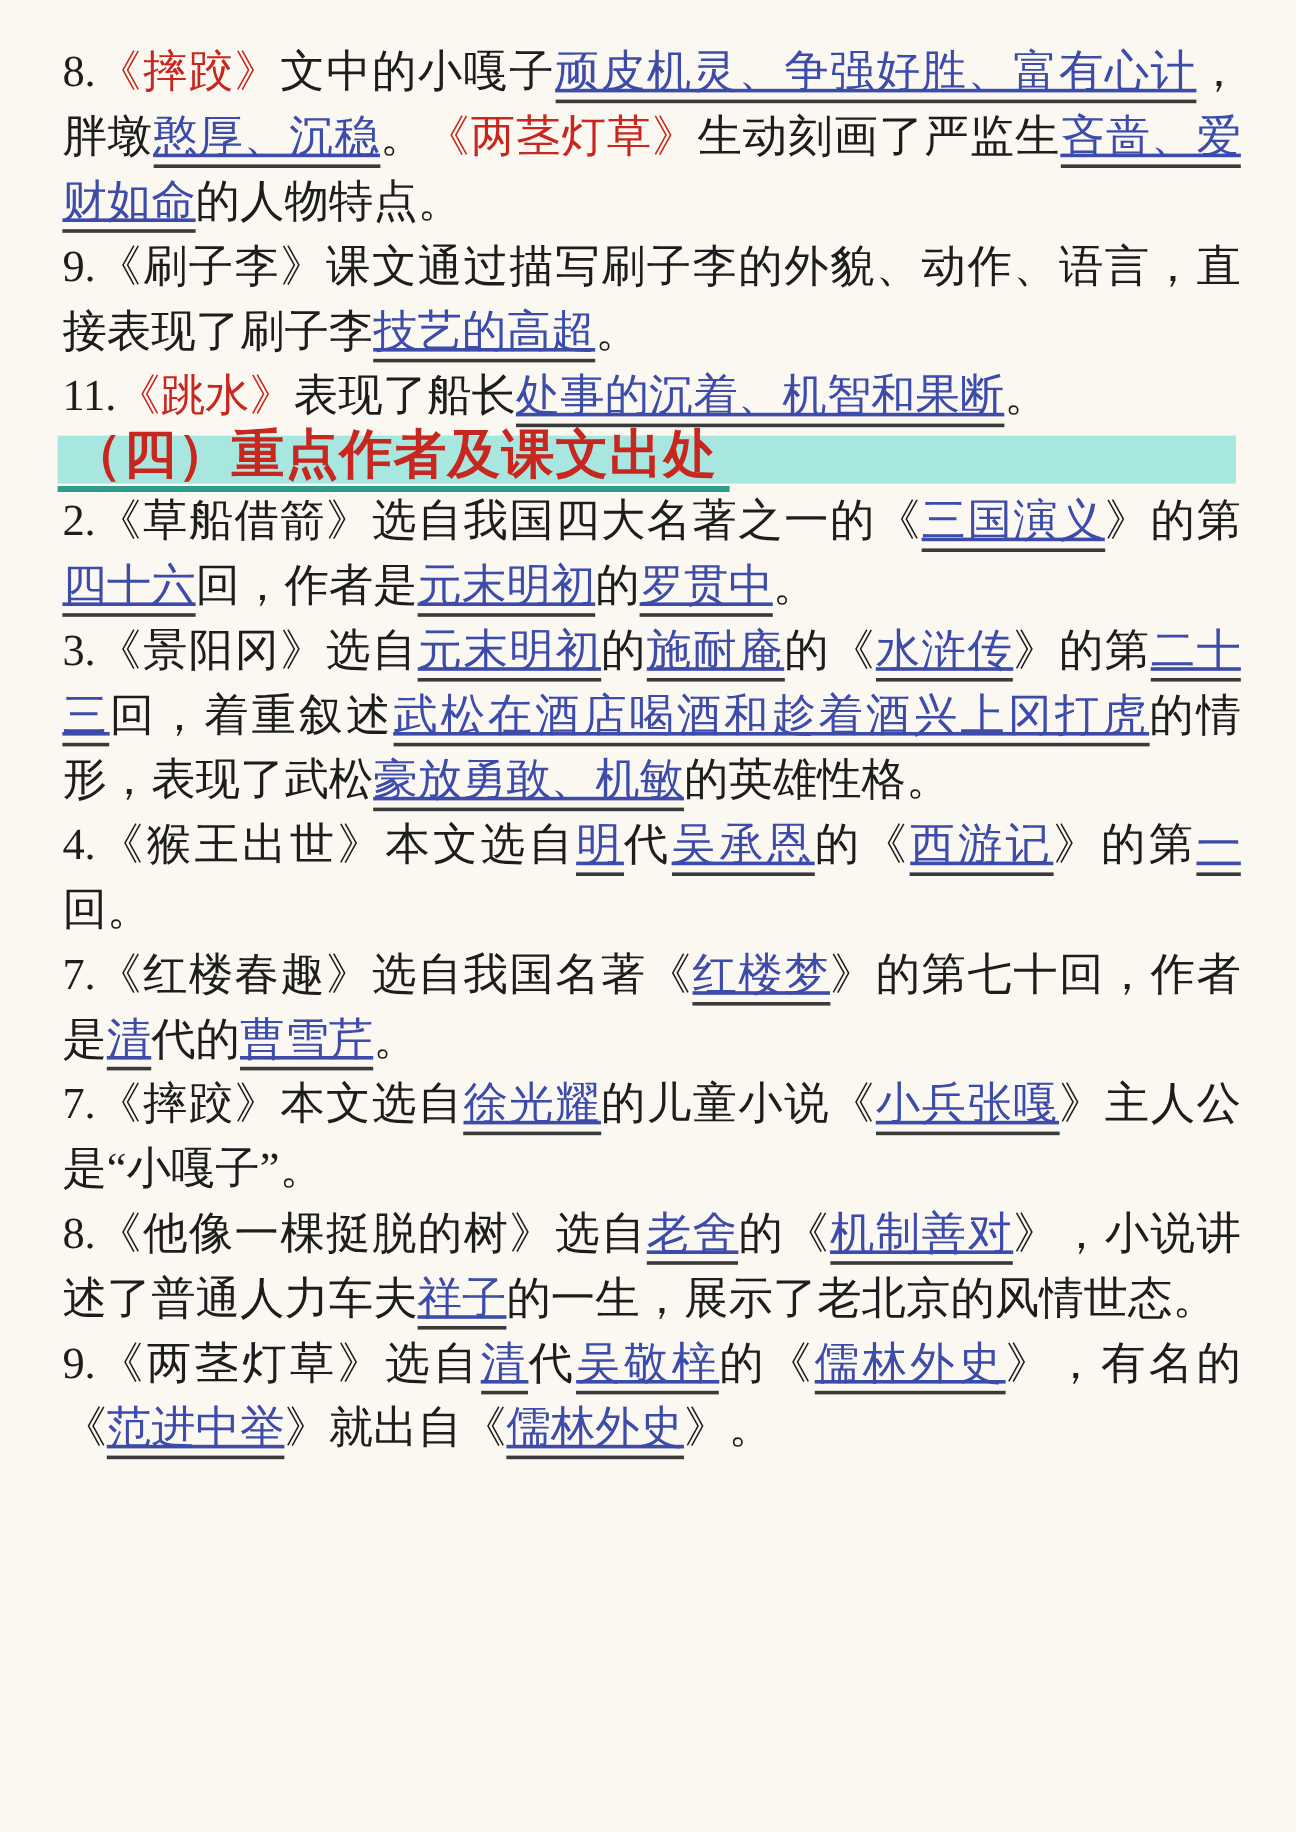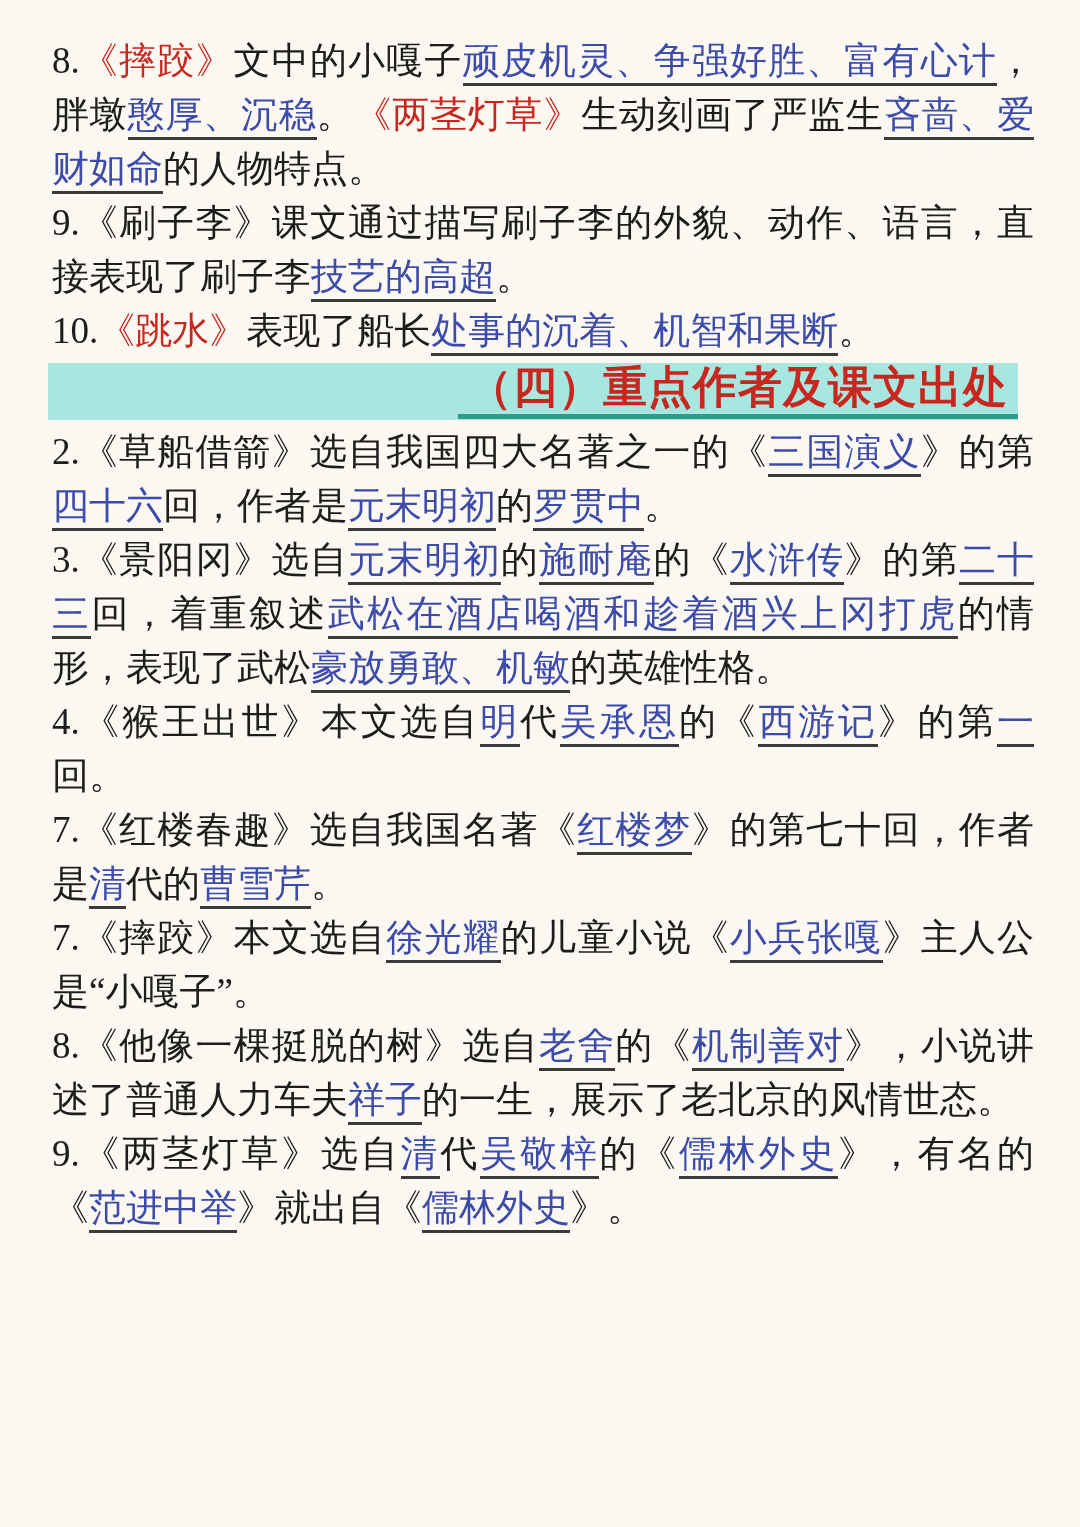--- a/index.html
+++ b/index.html
@@ -28,48 +28,49 @@
     text-align:justify;
   }
   p.item{margin:0;}
   .seg-n{color:var(--ink);}
   .seg-r{color:var(--red);}
   .seg-bp{color:var(--blue);}
   .seg-b{
     color:var(--blue);
     border-bottom:3px solid var(--underline);
     padding-bottom:2px;
+    text-decoration:underline;
   }
   .band{
     background:var(--band-bg);
-    margin:5px 16px 5px -4px;
-    height:57px;
+    margin:5px 4px 5px -4px;
+    height:40px;
     display:flex;
     align-items:center;
-    justify-content:flex-end;
+    justify-content:flex-start;
   }
   .band-title{
     color:var(--red);
     font-weight:bold;
     font-size:44px;
     line-height:46px;
     letter-spacing:1px;
     border-bottom:5px solid var(--band-underline);
     padding:0 10px 3px 10px;
   }
 </style>
 </head>
 <body>
 
 <div class="page">
 
   <div>
       <p class="item"><span class="seg-n">8.</span><span class="seg-r">《摔跤》</span><span class="seg-n">文中的小嘎子</span><span class="seg-b">顽皮机灵、争强好胜、富有心计</span><span class="seg-n">，胖墩</span><span class="seg-b">憨厚、沉稳</span><span class="seg-n">。</span><span class="seg-r">《两茎灯草》</span><span class="seg-n">生动刻画了严监生</span><span class="seg-b">吝啬、爱财如命</span><span class="seg-n">的人物特点。</span></p>
       <p class="item"><span class="seg-n">9.《刷子李》课文通过描写刷子李的外貌、动作、语言，直接表现了刷子李</span><span class="seg-b">技艺的高超</span><span class="seg-n">。</span></p>
-      <p class="item"><span class="seg-n">10.</span><span class="seg-r">《跳水》</span><span class="seg-n">表现了船长</span><span class="seg-b">处事的沉着、机智和果断</span><span class="seg-n">。</span></p>
+      <p class="item"><span class="seg-n">11.</span><span class="seg-r">《跳水》</span><span class="seg-n">表现了船长</span><span class="seg-b">处事的沉着、机智和果断</span><span class="seg-n">。</span></p>
     </div>
 
   <div class="band">
     <span class="band-title">（四）重点作者及课文出处</span>
   </div>
 
   <div>
       <p class="item"><span class="seg-n">2.《草船借箭》选自我国四大名著之一的《</span><span class="seg-b">三国演义</span><span class="seg-n">》的第</span><span class="seg-b">四十六</span><span class="seg-n">回，作者是</span><span class="seg-b">元末明初</span><span class="seg-n">的</span><span class="seg-b">罗贯中</span><span class="seg-n">。</span></p>
       <p class="item"><span class="seg-n">3.《景阳冈》选自</span><span class="seg-b">元末明初</span><span class="seg-n">的</span><span class="seg-b">施耐庵</span><span class="seg-n">的《</span><span class="seg-b">水浒传</span><span class="seg-n">》的第</span><span class="seg-b">二十三</span><span class="seg-n">回，着重叙述</span><span class="seg-b">武松在酒店喝酒和趁着酒兴上冈打虎</span><span class="seg-n">的情形，表现了武松</span><span class="seg-b">豪放勇敢、机敏</span><span class="seg-n">的英雄性格。</span></p>
       <p class="item"><span class="seg-n">4.《猴王出世》本文选自</span><span class="seg-b">明</span><span class="seg-n">代</span><span class="seg-b">吴承恩</span><span class="seg-n">的《</span><span class="seg-b">西游记</span><span class="seg-n">》的第</span><span class="seg-b">一</span><span class="seg-n">回。</span></p>

